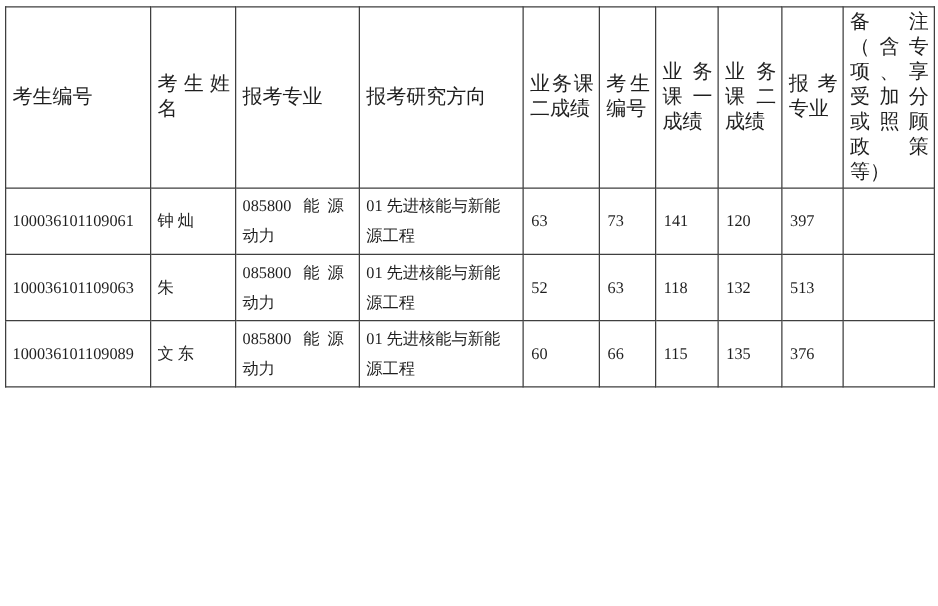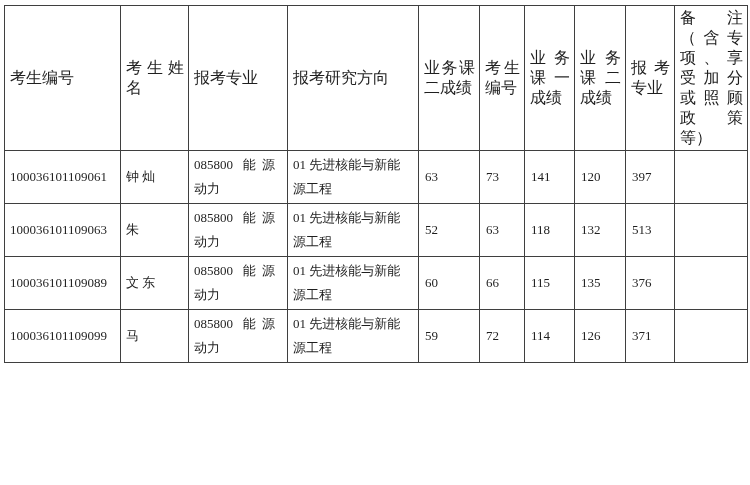--- a/index.html
+++ b/index.html
@@ -125,27 +125,15 @@
           <td class="col-candidate_name">文 东</td>
           <td class="col-major">085800 能源动力</td>
           <td class="col-research_direction">01 先进核能与新能源工程</td>
           <td class="col-politics_score">60</td>
           <td class="col-foreign_language_score">66</td>
           <td class="col-course1_score">115</td>
           <td class="col-course2_score">135</td>
           <td class="col-total_score">376</td>
           <td class="col-remarks"></td>
         </tr>
-        <tr>
-          <td class="col-candidate_id">100036101109099</td>
-          <td class="col-candidate_name">马</td>
-          <td class="col-major">085800 能源动力</td>
-          <td class="col-research_direction">01 先进核能与新能源工程</td>
-          <td class="col-politics_score">59</td>
-          <td class="col-foreign_language_score">72</td>
-          <td class="col-course1_score">114</td>
-          <td class="col-course2_score">126</td>
-          <td class="col-total_score">371</td>
-          <td class="col-remarks"></td>
-        </tr>
       </tbody>
   </table>
 </div>
 
 </body></html>

